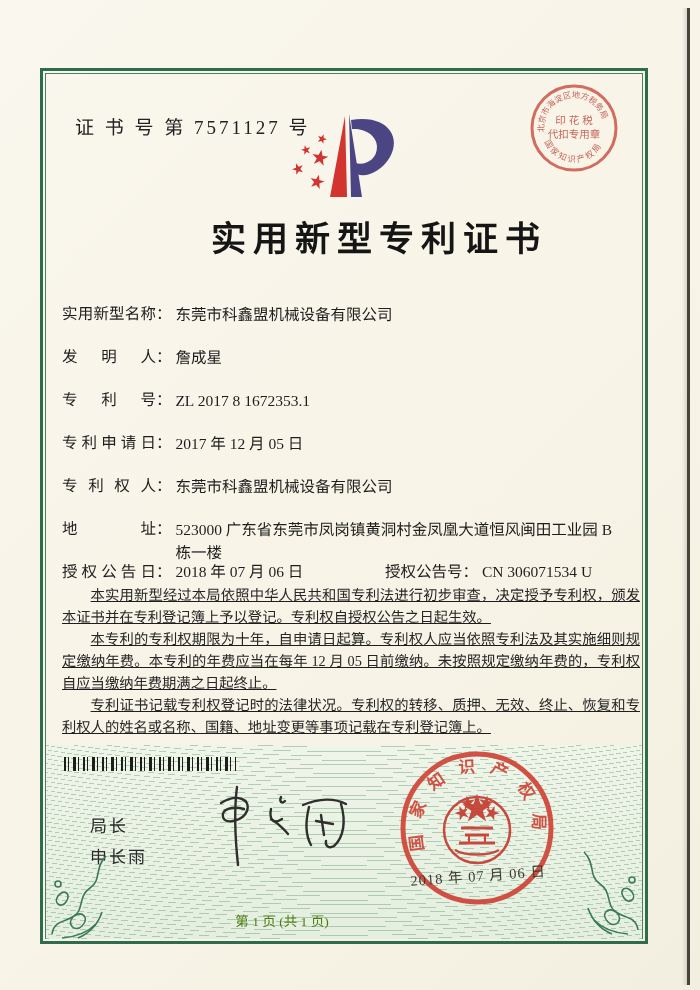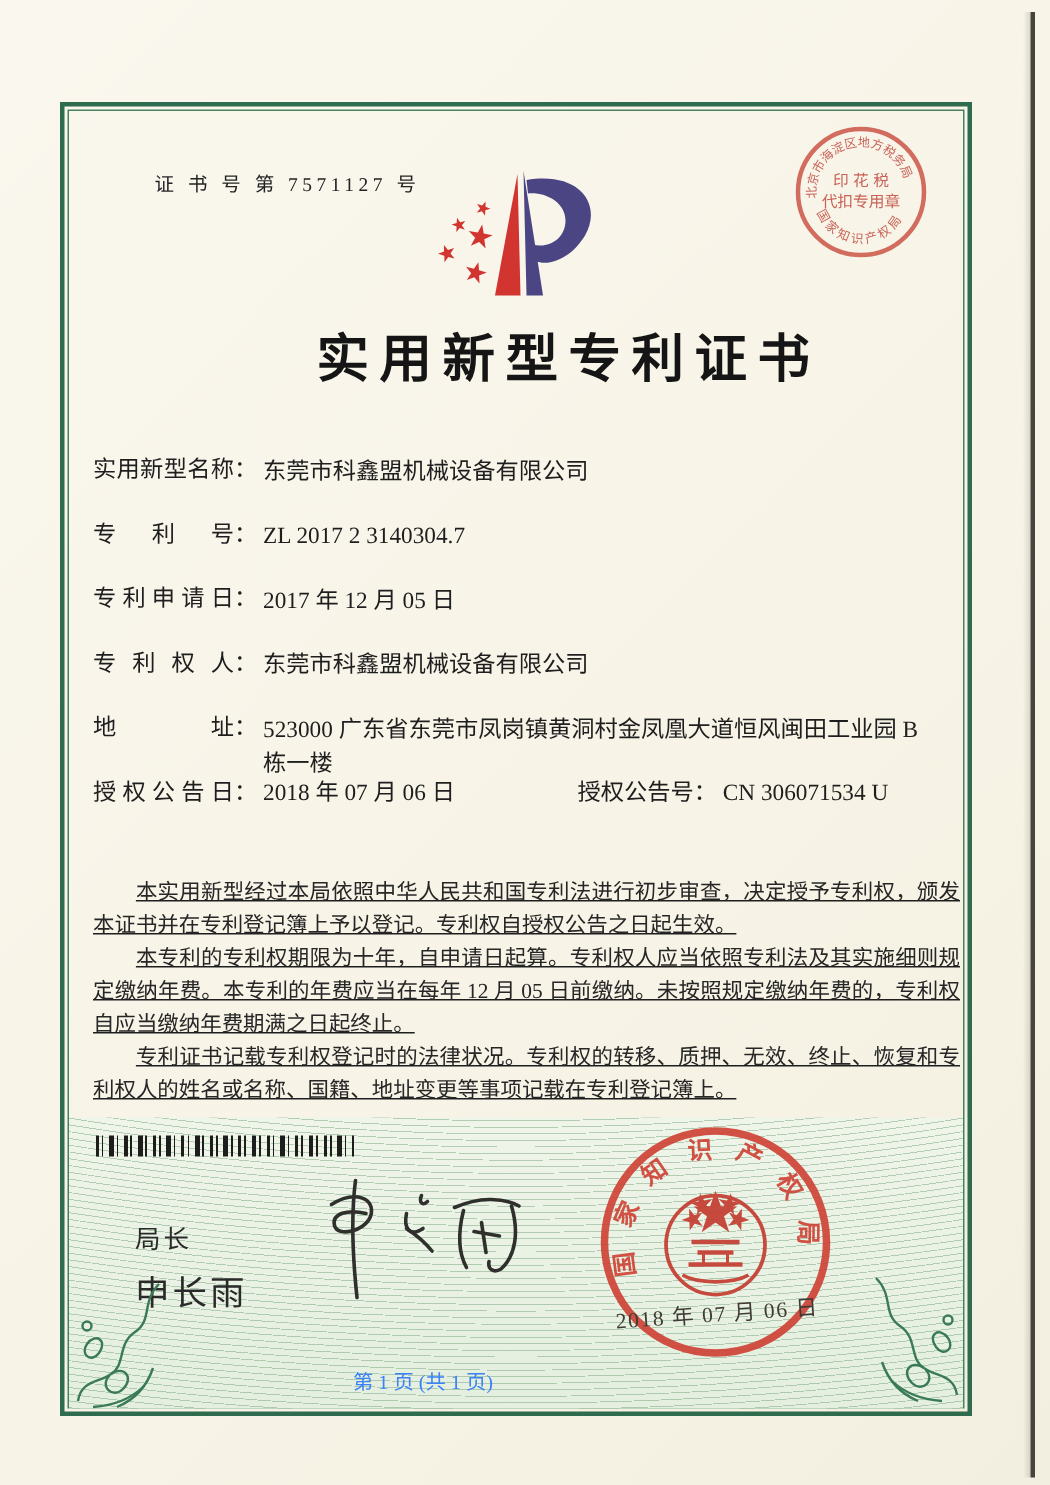--- a/index.html
+++ b/index.html
@@ -10,21 +10,21 @@
     color:#1e1e1e;
   }
   .scan-edge-right{position:absolute;left:687px;top:8px;width:3px;height:977px;background:#45453c;}
   .scan-edge-right-soft{position:absolute;left:682px;top:8px;width:5px;height:977px;background:linear-gradient(90deg,rgba(0,0,0,0),rgba(0,0,0,.12));}
 
   
   .frame{position:absolute;left:40px;top:68px;width:608px;height:876px;
     box-sizing:border-box;border:3px solid #2e6b4f;}
   .frame::after{content:"";position:absolute;inset:2px;border:1px solid #47815f;}
 
-  .cert-no{position:absolute;left:75px;top:112px;font-size:13px;letter-spacing:3px;color:#222;margin-left:28px;}
+  .cert-no{position:absolute;left:75px;top:112px;font-size:19px;letter-spacing:3px;color:#222;}
 
   .logo{position:absolute;left:288px;top:100px;}
 
   .title{position:absolute;left:40px;top:210px;width:678px;text-align:center;
     font-size:35px;font-weight:bold;letter-spacing:7px;color:#151515;}
 
   .fields{position:absolute;left:62px;top:303px;width:578px;font-size:15.5px;}
   .field-row{line-height:22px;margin-bottom:20px;white-space:nowrap;}
   .field-row.addr{margin-bottom:-3px;white-space:normal;}
   .field-label{display:inline-block;width:94px;text-align:justify;text-align-last:justify;vertical-align:top;}
@@ -48,32 +48,32 @@
     background:
       repeating-linear-gradient(90deg,
         #1d1d1b 0 2px, transparent 2px 4px,
         #1d1d1b 4px 5px, transparent 5px 9px,
         #1d1d1b 9px 12px, transparent 12px 14px,
         #1d1d1b 14px 15px, transparent 15px 19px);
   }
 
   .director-title{position:absolute;left:90px;top:812px;font-size:17px;letter-spacing:2px;
     font-family:Liberation Mono, monospace;color:#2a2a2a;}
-  .director-name{position:absolute;left:90px;top:843px;font-size:23px;letter-spacing:2px;
+  .director-name{position:absolute;left:90px;top:843px;font-size:17px;letter-spacing:2px;
     font-family:Liberation Mono, monospace;color:#2a2a2a;}
 
   .signature{position:absolute;left:185px;top:775px;}
 
   .seal-sipo{position:absolute;left:399px;top:750px;}
   .seal-date{position:absolute;left:392px;top:864px;width:172px;text-align:center;
     font-size:14.5px;color:#403c35;letter-spacing:1px;transform:rotate(-4deg);}
 
   .seal-tax{position:absolute;left:504px;top:58px;z-index:5;}
 
-  .footer{position:absolute;left:40px;top:910px;width:484px;text-align:center;font-size:13.5px;color:#3b82f6;}
+  .footer{position:absolute;left:40px;top:910px;width:484px;text-align:center;font-size:13.5px;color:#4d7c0f;}
 
   .ornament{position:absolute;}
   .ornament.left{left:44px;top:854px;}
   .ornament.right{left:574px;top:848px;transform:scaleX(-1);}
 </style>
 </head>
 <body>
 
 <div class="scan-edge-right-soft"></div>
 <div class="scan-edge-right"></div>
@@ -122,24 +122,28 @@
 
 <div class="title">实用新型专利证书</div>
 
 <div class="fields">
 
     <div class="field-row">
       <span class="field-label">实用新型名称</span><span class="field-colon">：</span>
       <span class="field-value">东莞市科鑫盟机械设备有限公司</span>
     </div>
 
+    <div class="field-row">
+      <span class="field-label">发明人</span><span class="field-colon">：</span>
+      <span class="field-value">詹成星</span>
+    </div>
 
     <div class="field-row">
       <span class="field-label">专利号</span><span class="field-colon">：</span>
-      <span class="field-value">ZL 2017 2 3140304.7</span>
+      <span class="field-value">ZL 2017 8 1672353.1</span>
     </div>
 
     <div class="field-row">
       <span class="field-label">专利申请日</span><span class="field-colon">：</span>
       <span class="field-value">2017 年 12 月 05 日</span>
     </div>
 
     <div class="field-row">
       <span class="field-label">专利权人</span><span class="field-colon">：</span>
       <span class="field-value">东莞市科鑫盟机械设备有限公司</span>

